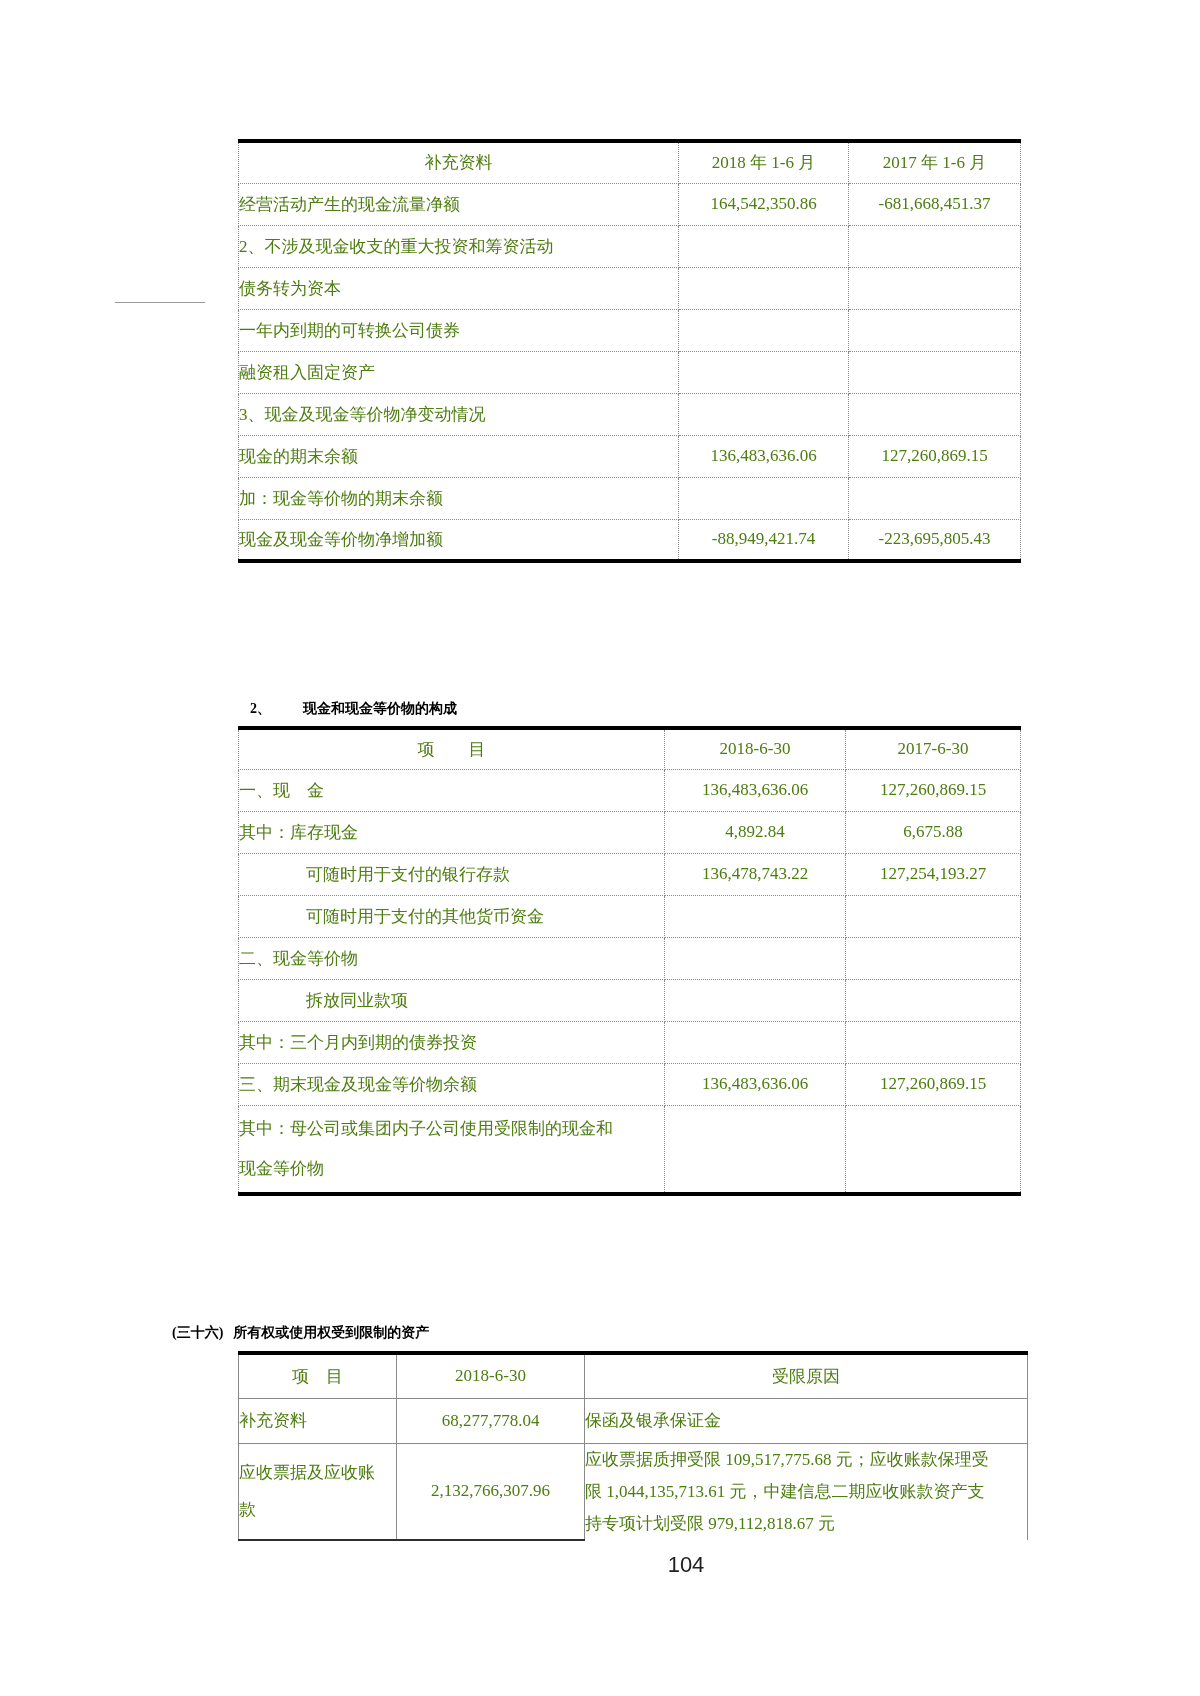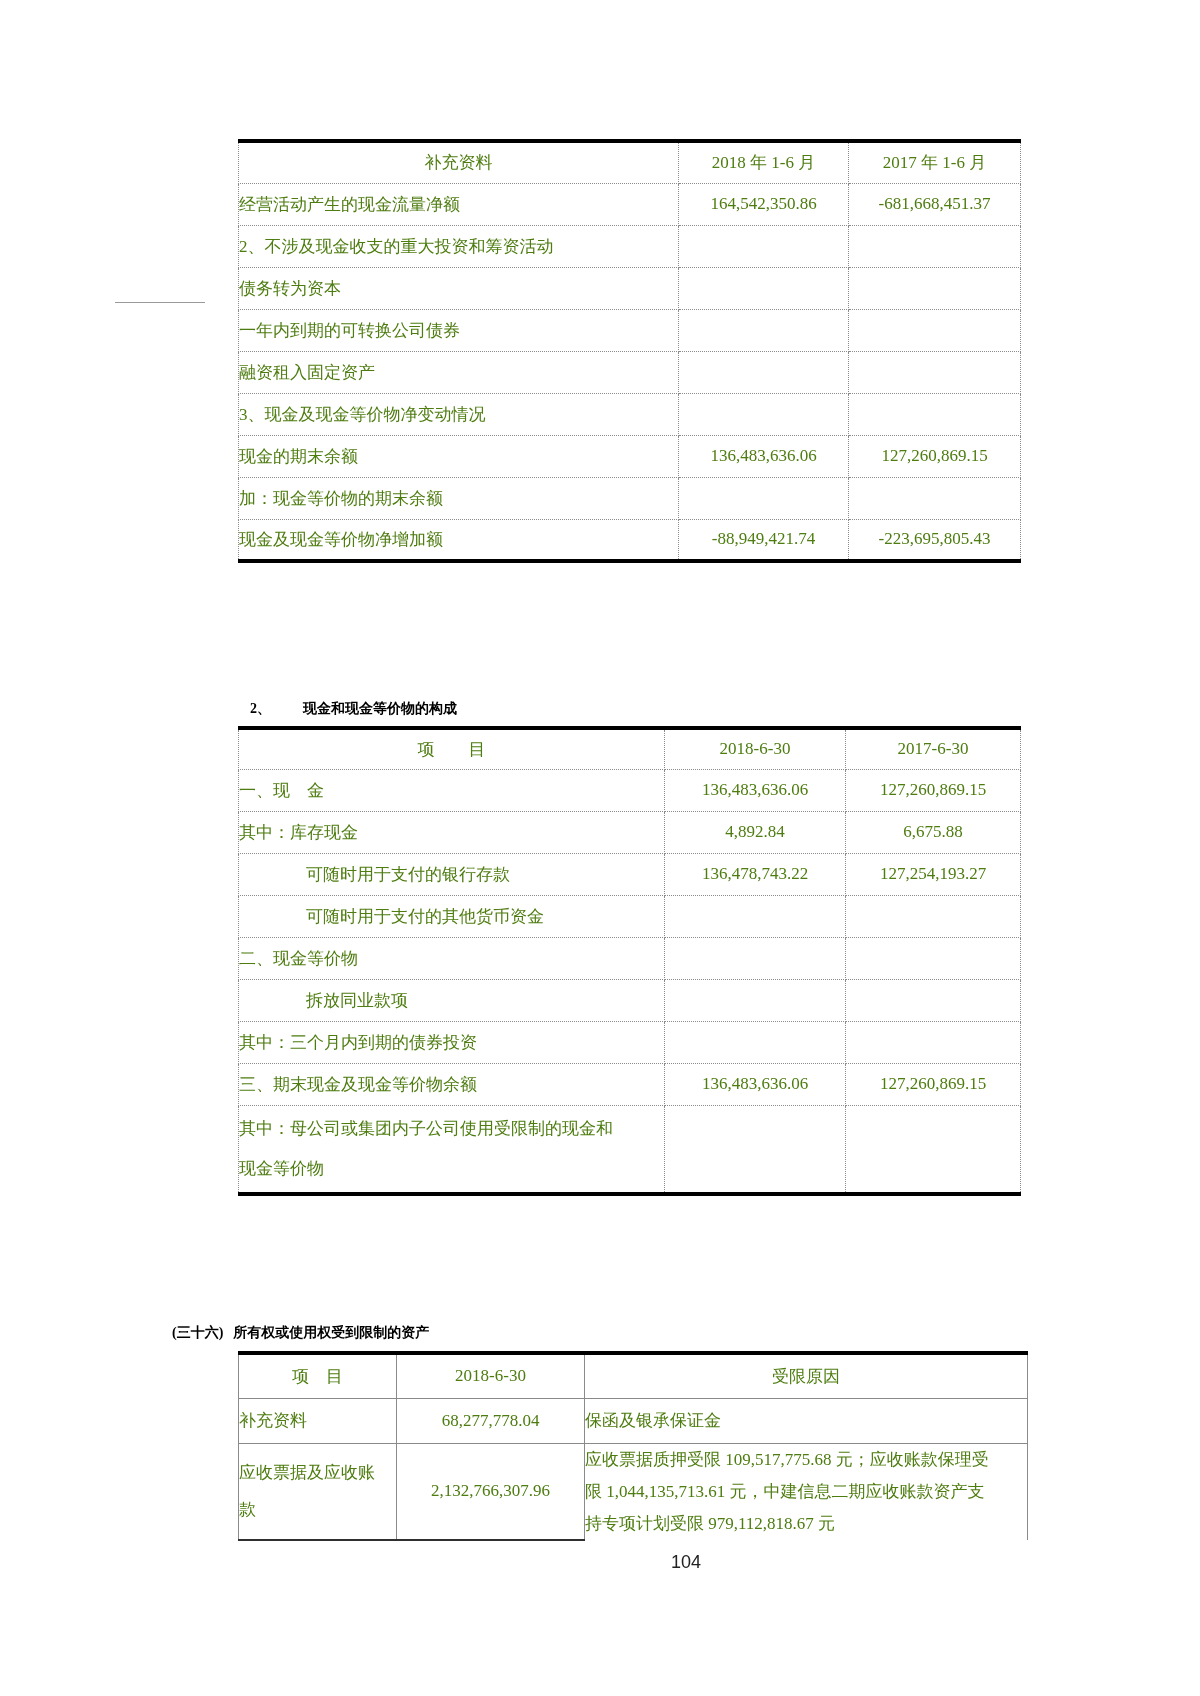--- a/index.html
+++ b/index.html
@@ -68,21 +68,21 @@
     white-space:nowrap; line-height:30px;
   }
   .sec2 { left:250px; top:694px; }
   .sec2 .sec-num { display:inline-block; margin-right:32px; }
   .sec36 { left:172px; top:1318px; }
   .sec36 .sec-num { display:inline-block; margin-right:10px; }
 
   .page-number {
     position:absolute; left:660px; top:1552px; width:52px;
     text-align:center; font-family:"Liberation Sans","DejaVu Sans",sans-serif;
-    font-size:18px; color:#222;
+    font-size:22px; color:#222;
   }
 </style>
 </head>
 <body>
 
 <div class="page">
 
   <div class="margin-line"></div>
 
   <div class="tbl tbl1">

